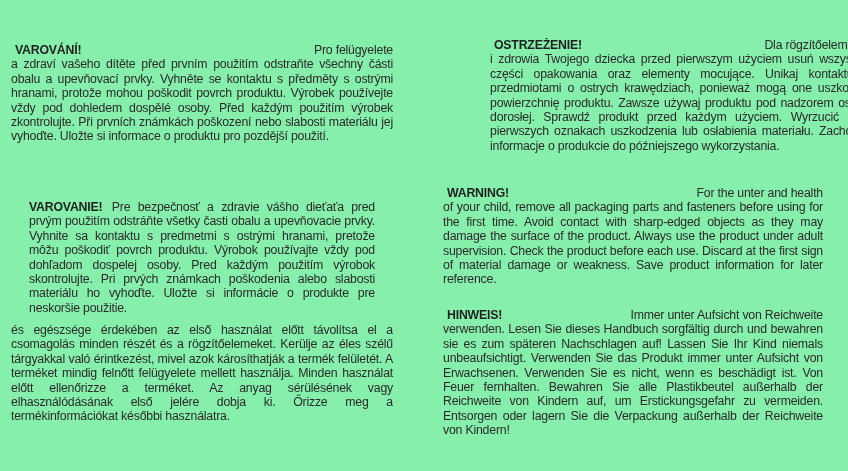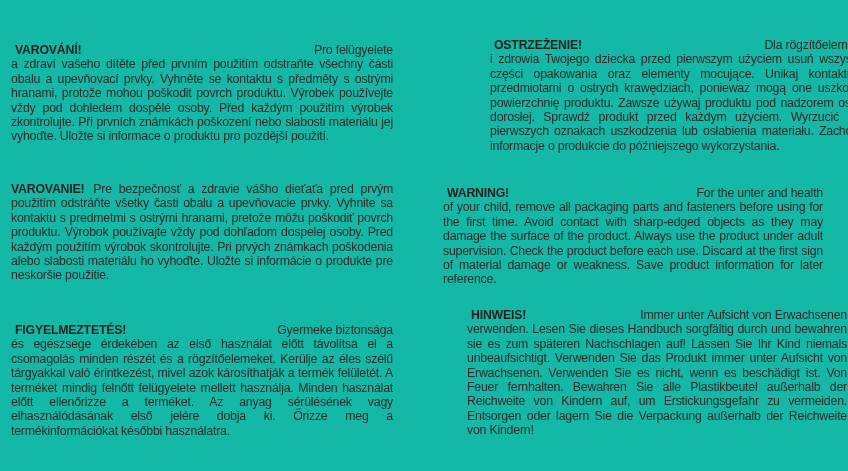--- a/index.html
+++ b/index.html
@@ -4,79 +4,75 @@
 <style>
   html, body {
     margin: 0;
     padding: 0;
     background: #ffffff;
   }
   .page {
     position: relative;
     width: 848px;
     height: 471px;
-    background: #14b8a6;
+    background: #86efac;
     overflow: hidden;
     font-family: "Liberation Sans", "DejaVu Sans", sans-serif;
     color: #2a2a2a;
   }
   .warning-block {
     position: absolute;
     font-size: 12.3px;
     line-height: 14.4px;
     letter-spacing: -0.2px;
     text-align: justify;
   }
   .col-left  { left: 11px;  width: 382px; }
   .col-right { left: 443px; width: 380px; }
 
   .b-czech     { top: 43px;  }
   .b-slovak    { top: 182px; }
   .b-hungarian { top: 323px; }
   .b-polish    { top: 38px; margin-left: 47px;  }
   .b-english   { top: 186px; }
-  .b-german    { top: 308px; margin-left: 24px; }
+  .b-german    { top: 308px; }
 
   .first-line {
     display: flex;
     justify-content: space-between;
     align-items: baseline;
     padding-left: 4px;
     white-space: nowrap;
   }
   .hd {
     font-weight: bold;
     color: #1f1f1f;
   }
   .para .hd { margin-right: 2px; }
   .body-text { text-align: justify; }
-  .para { margin: 0; text-align: justify; }
+  .para { margin: 18px; text-align: justify; }
 </style>
 </head>
 <body>
 
 <div class="page">
 
   <section class="warning-block col-left b-czech">
     <div class="first-line">
       <span class="hd">VAROVÁNÍ!</span>
       <span>Pro felügyelete</span>
     </div>
     <div class="body-text">a zdraví vašeho dítěte před prvním použitím odstraňte všechny části obalu a upevňovací prvky. Vyhněte se kontaktu s předměty s ostrými hranami, protože mohou poškodit povrch produktu. Výrobek používejte vždy pod dohledem dospělé osoby. Před každým použitím výrobek zkontrolujte. Při prvních známkách poškození nebo slabosti materiálu jej vyhoďte. Uložte si informace o produktu pro pozdější použití.</div>
   </section>
 
   <section class="warning-block col-left b-slovak">
     <p class="para"><span class="hd">VAROVANIE!</span> <span>Pre bezpečnosť a zdravie vášho dieťaťa pred prvým použitím odstráňte všetky časti obalu a upevňovacie prvky. Vyhnite sa kontaktu s predmetmi s ostrými hranami, pretože môžu poškodiť povrch produktu. Výrobok používajte vždy pod dohľadom dospelej osoby. Pred každým použitím výrobok skontrolujte. Pri prvých známkach poškodenia alebo slabosti materiálu ho vyhoďte. Uložte si informácie o produkte pre neskoršie použitie.</span></p>
   </section>
 
   <section class="warning-block col-left b-hungarian">
-    <div class="first-line">
-      <span class="hd">FIGYELMEZTETÉS!</span>
-      <span>Gyermeke biztonsága</span>
-    </div>
     <div class="body-text">és egészsége érdekében az első használat előtt távolítsa el a csomagolás minden részét és a rögzítőelemeket. Kerülje az éles szélű tárgyakkal való érintkezést, mivel azok károsíthatják a termék felületét. A terméket mindig felnőtt felügyelete mellett használja. Minden használat előtt ellenőrizze a terméket. Az anyag sérülésének vagy elhasználódásának első jelére dobja ki. Őrizze meg a termékinformációkat későbbi használatra.</div>
   </section>
 
   <section class="warning-block col-right b-polish">
     <div class="first-line">
       <span class="hd">OSTRZEŻENIE!</span>
       <span>Dla rögzítőelemeket</span>
     </div>
     <div class="body-text">i zdrowia Twojego dziecka przed pierwszym użyciem usuń wszystkie części opakowania oraz elementy mocujące. Unikaj kontaktu z przedmiotami o ostrych krawędziach, ponieważ mogą one uszkodzić powierzchnię produktu. Zawsze używaj produktu pod nadzorem osoby dorosłej. Sprawdź produkt przed każdym użyciem. Wyrzucić przy pierwszych oznakach uszkodzenia lub osłabienia materiału. Zachowaj informacje o produkcie do późniejszego wykorzystania.</div>
   </section>
@@ -85,18 +81,18 @@
     <div class="first-line">
       <span class="hd">WARNING!</span>
       <span>For the unter and health</span>
     </div>
     <div class="body-text">of your child, remove all packaging parts and fasteners before using for the first time. Avoid contact with sharp-edged objects as they may damage the surface of the product. Always use the product under adult supervision. Check the product before each use. Discard at the first sign of material damage or weakness. Save product information for later reference.</div>
   </section>
 
   <section class="warning-block col-right b-german">
     <div class="first-line">
       <span class="hd">HINWEIS!</span>
-      <span>Immer unter Aufsicht von Erwachsenen</span>
+      <span>Immer unter Aufsicht von Reichweite</span>
     </div>
     <div class="body-text">verwenden. Lesen Sie dieses Handbuch sorgfältig durch und bewahren sie es zum späteren Nachschlagen auf! Lassen Sie Ihr Kind niemals unbeaufsichtigt. Verwenden Sie das Produkt immer unter Aufsicht von Erwachsenen. Verwenden Sie es nicht, wenn es beschädigt ist. Von Feuer fernhalten. Bewahren Sie alle Plastikbeutel außerhalb der Reichweite von Kindern auf, um Erstickungsgefahr zu vermeiden. Entsorgen oder lagern Sie die Verpackung außerhalb der Reichweite von Kindern!</div>
   </section>
 
 </div>
 
 </body></html>

